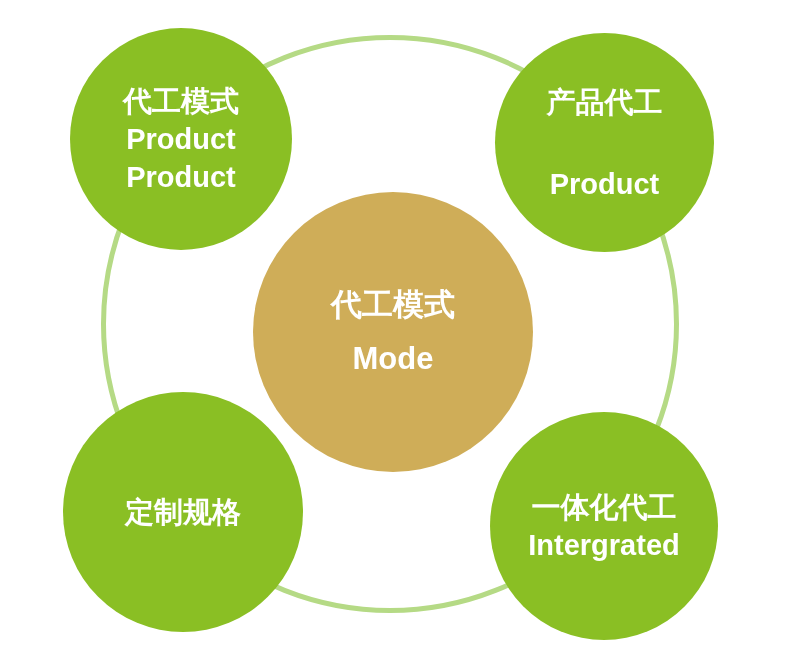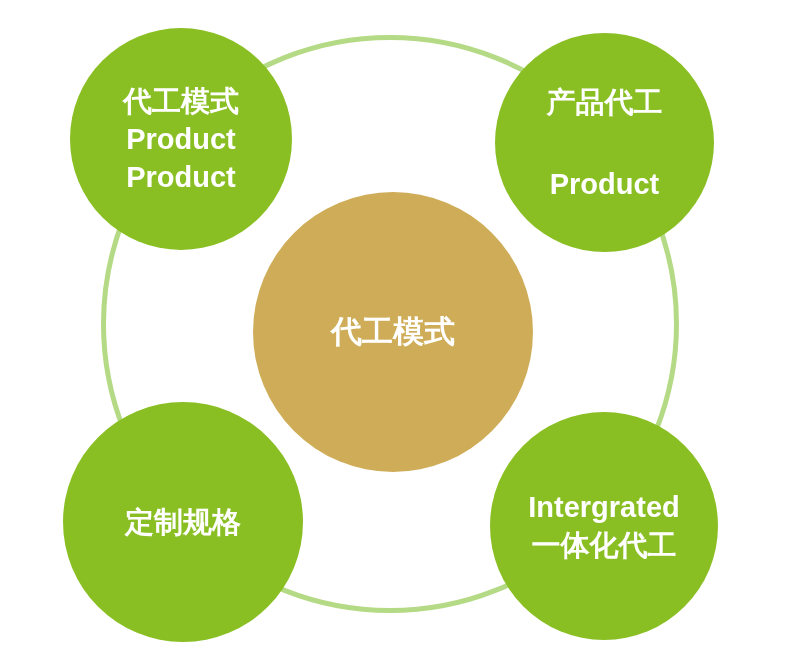--- a/index.html
+++ b/index.html
@@ -37,21 +37,21 @@
   
   .node {
     background: #8abf24;
     color: #ffffff;
     font-weight: 700;
     font-size: 29px;
     line-height: 38px;
   }
   .node-tl { left: 70px;  top: 28px;  width: 222px; height: 222px; }
   .node-tr { left: 495px; top: 33px;  width: 219px; height: 219px; gap: 44px; }
-  .node-bl { left: 63px;  top: 402px; width: 240px; height: 240px; }
+  .node-bl { left: 63px;  top: 392px; width: 240px; height: 240px; }
   .node-br { left: 490px; top: 412px; width: 228px; height: 228px; }
   
   .center-circle {
     left: 253px;
     top: 192px;
     width: 280px;
     height: 280px;
     background: #cfad58;
     color: #ffffff;
     font-weight: 700;
@@ -62,35 +62,36 @@
 </style>
 </head>
 <body>
 
 <div class="stage">
 
   <div class="circle ring"></div>
 
   <div class="circle center-circle">
     <span class="line">代工模式</span>
+    <span class="line">Mode</span>
   </div>
 
   <div class="circle node node-tl">
     <span class="line">代工模式</span>
     <span class="line">Product</span>
     <span class="line">Product</span>
   </div>
 
   <div class="circle node node-tr">
     <span class="line">产品代工</span>
     <span class="line">Product</span>
   </div>
 
   <div class="circle node node-bl">
     <span class="line">定制规格</span>
   </div>
 
   <div class="circle node node-br">
+    <span class="line">一体化代工</span>
     <span class="line">Intergrated</span>
-    <span class="line">一体化代工</span>
   </div>
 
 </div>
 
 </body></html>

